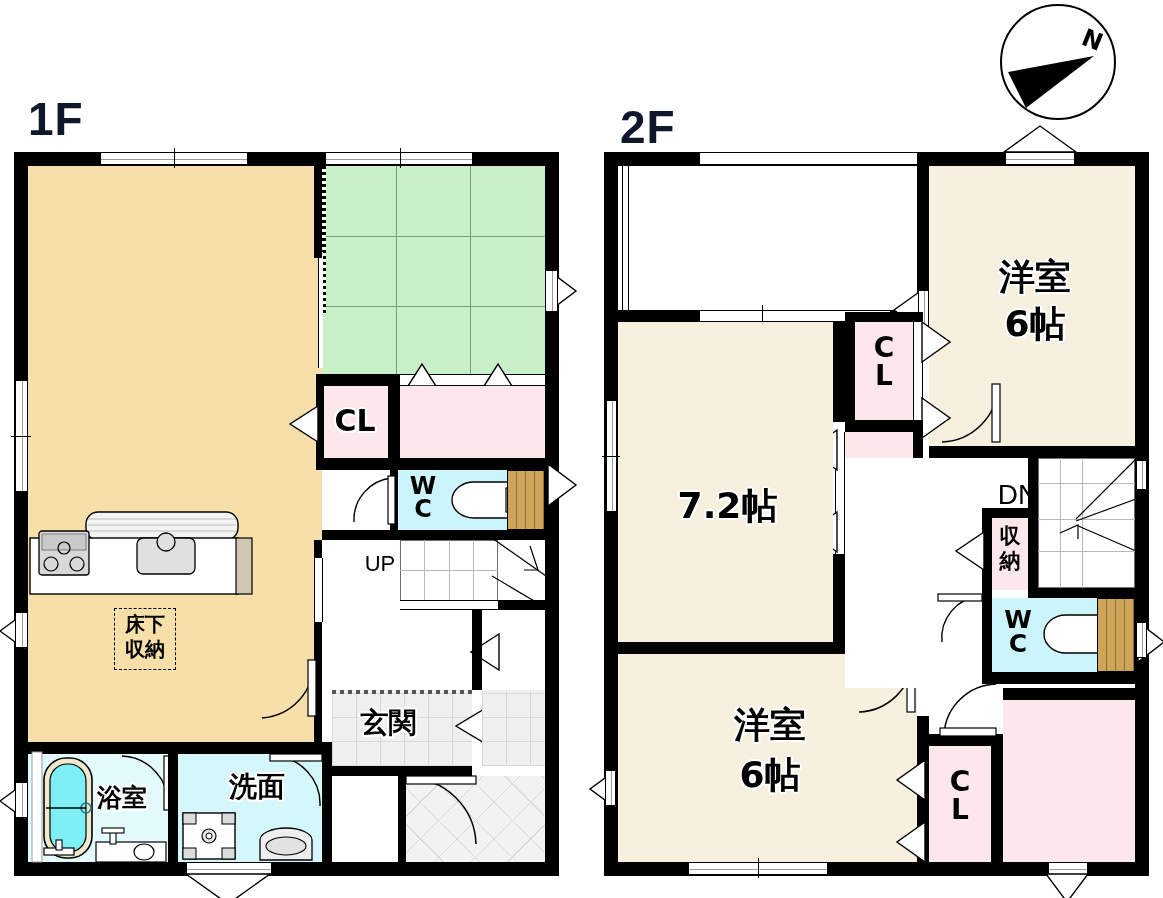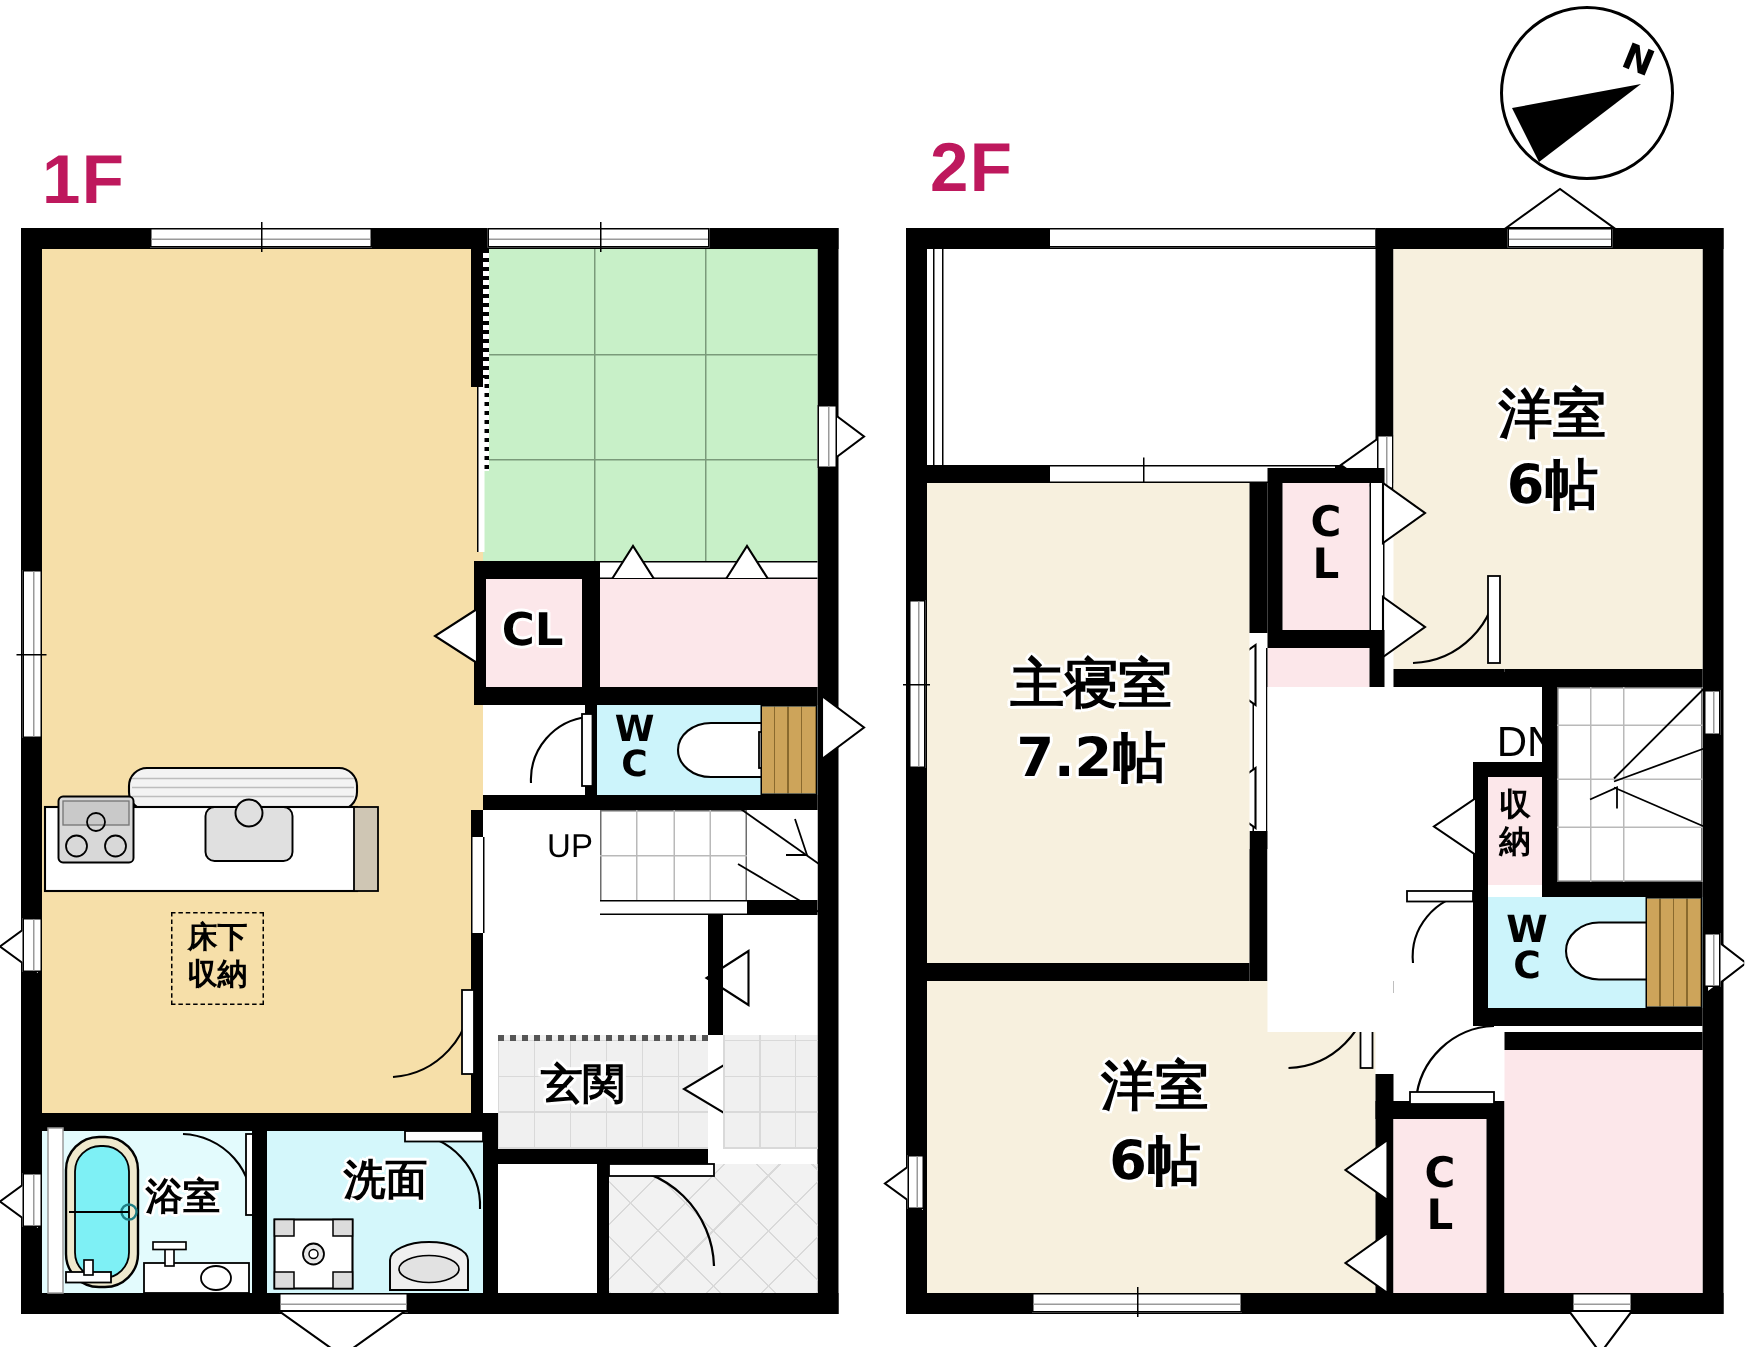--- a/index.html
+++ b/index.html
@@ -17,21 +17,21 @@
 
   
   .lbl{position:absolute;color:#000;text-align:center;line-height:1.05;
        white-space:nowrap;font-weight:bold;
        text-shadow:
          2px 0 0 #fff,-2px 0 0 #fff,0 2px 0 #fff,0 -2px 0 #fff,
          1.5px 1.5px 0 #fff,-1.5px 1.5px 0 #fff,1.5px -1.5px 0 #fff,-1.5px -1.5px 0 #fff;}
   .lbl.jp{font-family:"DejaVu Sans","Liberation Sans",sans-serif;}
   .lbl.nos{text-shadow:none;}
 
-  .floorlabel{position:absolute;font-size:46px;font-weight:bold;color:#be185d;
+  .floorlabel{position:absolute;font-size:46px;font-weight:bold;color:#0f172a;
               font-family:"Liberation Sans",sans-serif;letter-spacing:1px;}
 
   
   .win{position:absolute;background:#fff;border:1.5px solid #000;box-sizing:border-box;}
   .win.h{ }
   .win.h:after{content:"";position:absolute;left:0;right:0;top:50%;height:1px;background:#9a9a9a;}
   .win.v:after{content:"";position:absolute;top:0;bottom:0;left:50%;width:1px;background:#9a9a9a;}
 
   
   .gl{position:absolute;background:#7a9a7a;}
@@ -276,21 +276,21 @@
   <svg width="34" height="46" style="left:546px;top:268px;">
     <polygon points="2,2 2,44 30,23" fill="#fff" stroke="#000" stroke-width="1.4"></polygon>
   </svg>
   <div class="win v" style="left:545px;top:270px;width:13px;height:42px;"></div>
 
   <div class="win h" style="left:186px;top:862px;width:86px;height:13px;"></div>
   <svg width="96" height="34" style="left:182px;top:872px;">
     <polygon points="4,2 88,2 46,32" fill="#fff" stroke="#000" stroke-width="1.4"></polygon>
   </svg>
 
-  <div class="floorlabel" style="left:620px;top:84px;">2F</div>
+  <div class="floorlabel" style="left:620px;top:100px;">2F</div>
 
   <div class="wall" style="left:604px;top:152px;width:545px;height:14px;"></div>
   <div class="wall" style="left:604px;top:862px;width:545px;height:14px;"></div>
   <div class="wall" style="left:604px;top:152px;width:14px;height:724px;"></div>
   <div class="wall" style="left:1135px;top:152px;width:14px;height:724px;"></div>
 
   <div class="room" style="left:618px;top:166px;width:299px;height:144px;background:#ffffff;"></div>
   <div class="thinline" style="left:622px;top:166px;width:1px;height:144px;"></div>
   <div class="thinline" style="left:628px;top:166px;width:1px;height:144px;"></div>
   <div class="abs" style="left:700px;top:152px;width:217px;height:13px;background:#fff;border-top:1.4px solid #000;border-bottom:1.4px solid #000;"></div>
@@ -339,21 +339,20 @@
   <div class="wall" style="left:833px;top:554px;width:90px;height:12px;"></div>
   <div class="abs" style="left:835px;top:432px;width:10px;height:122px;background:#fff;border-left:1.2px solid #000;border-right:1.2px solid #000;"></div>
   <svg width="34" height="44" style="left:805px;top:428px;">
     <polygon points="32,2 32,42 4,22" fill="#fff" stroke="#000" stroke-width="1.4"></polygon>
   </svg>
   <svg width="34" height="44" style="left:805px;top:510px;">
     <polygon points="32,2 32,42 4,22" fill="#fff" stroke="#000" stroke-width="1.4"></polygon>
   </svg>
 
   <div class="room" style="left:618px;top:322px;width:215px;height:320px;background:#f7f0de;"></div>
-  <span class="lbl jp" style="left:640px;top:438px;width:175px;font-size:36px;">主寝室</span>
   <span class="lbl jp" style="left:640px;top:487px;width:175px;font-size:36px;">7.2帖</span>
   <div class="win v" style="left:606px;top:400px;width:11px;height:112px;"></div>
   <div class="thinline" style="left:602px;top:456px;width:18px;height:1px;"></div>
   <div class="wall" style="left:833px;top:322px;width:12px;height:100px;"></div>
   <div class="wall" style="left:618px;top:642px;width:215px;height:12px;"></div>
   <div class="wall" style="left:833px;top:566px;width:12px;height:88px;"></div>
 
   <svg width="62" height="58" style="left:850px;top:596px;">
     <path d="M4,56 A56,56 0 0 1 58,2" fill="none" stroke="#000" stroke-width="1.5"></path>
     <rect x="52" y="0" width="8" height="56" fill="#fff" stroke="#000" stroke-width="1.2"></rect>

